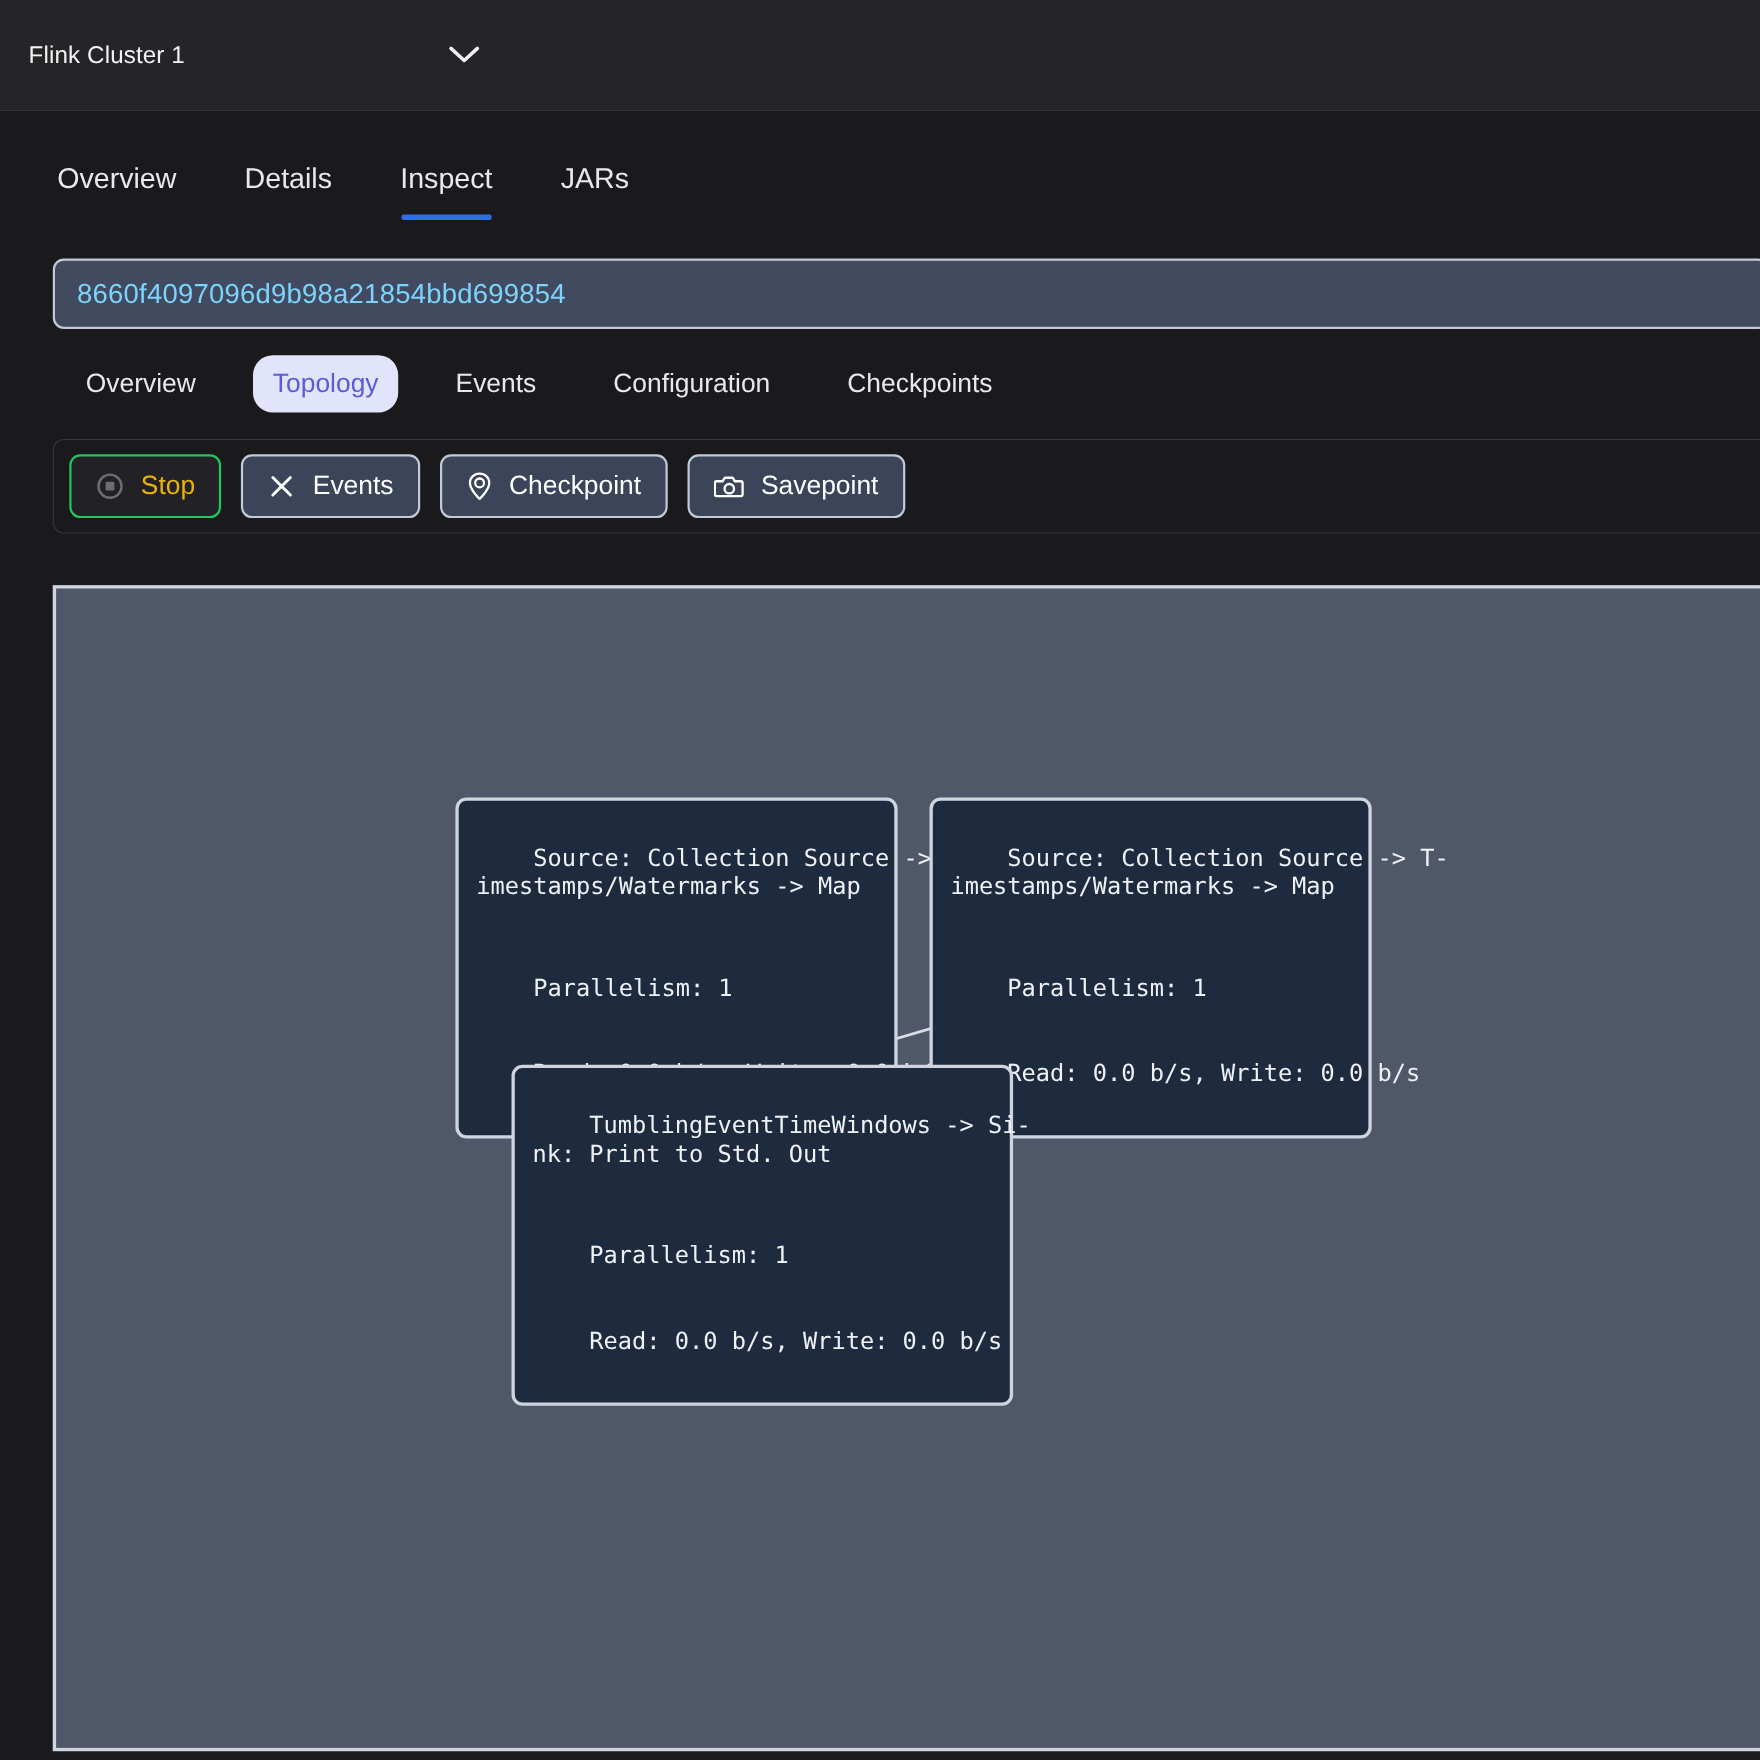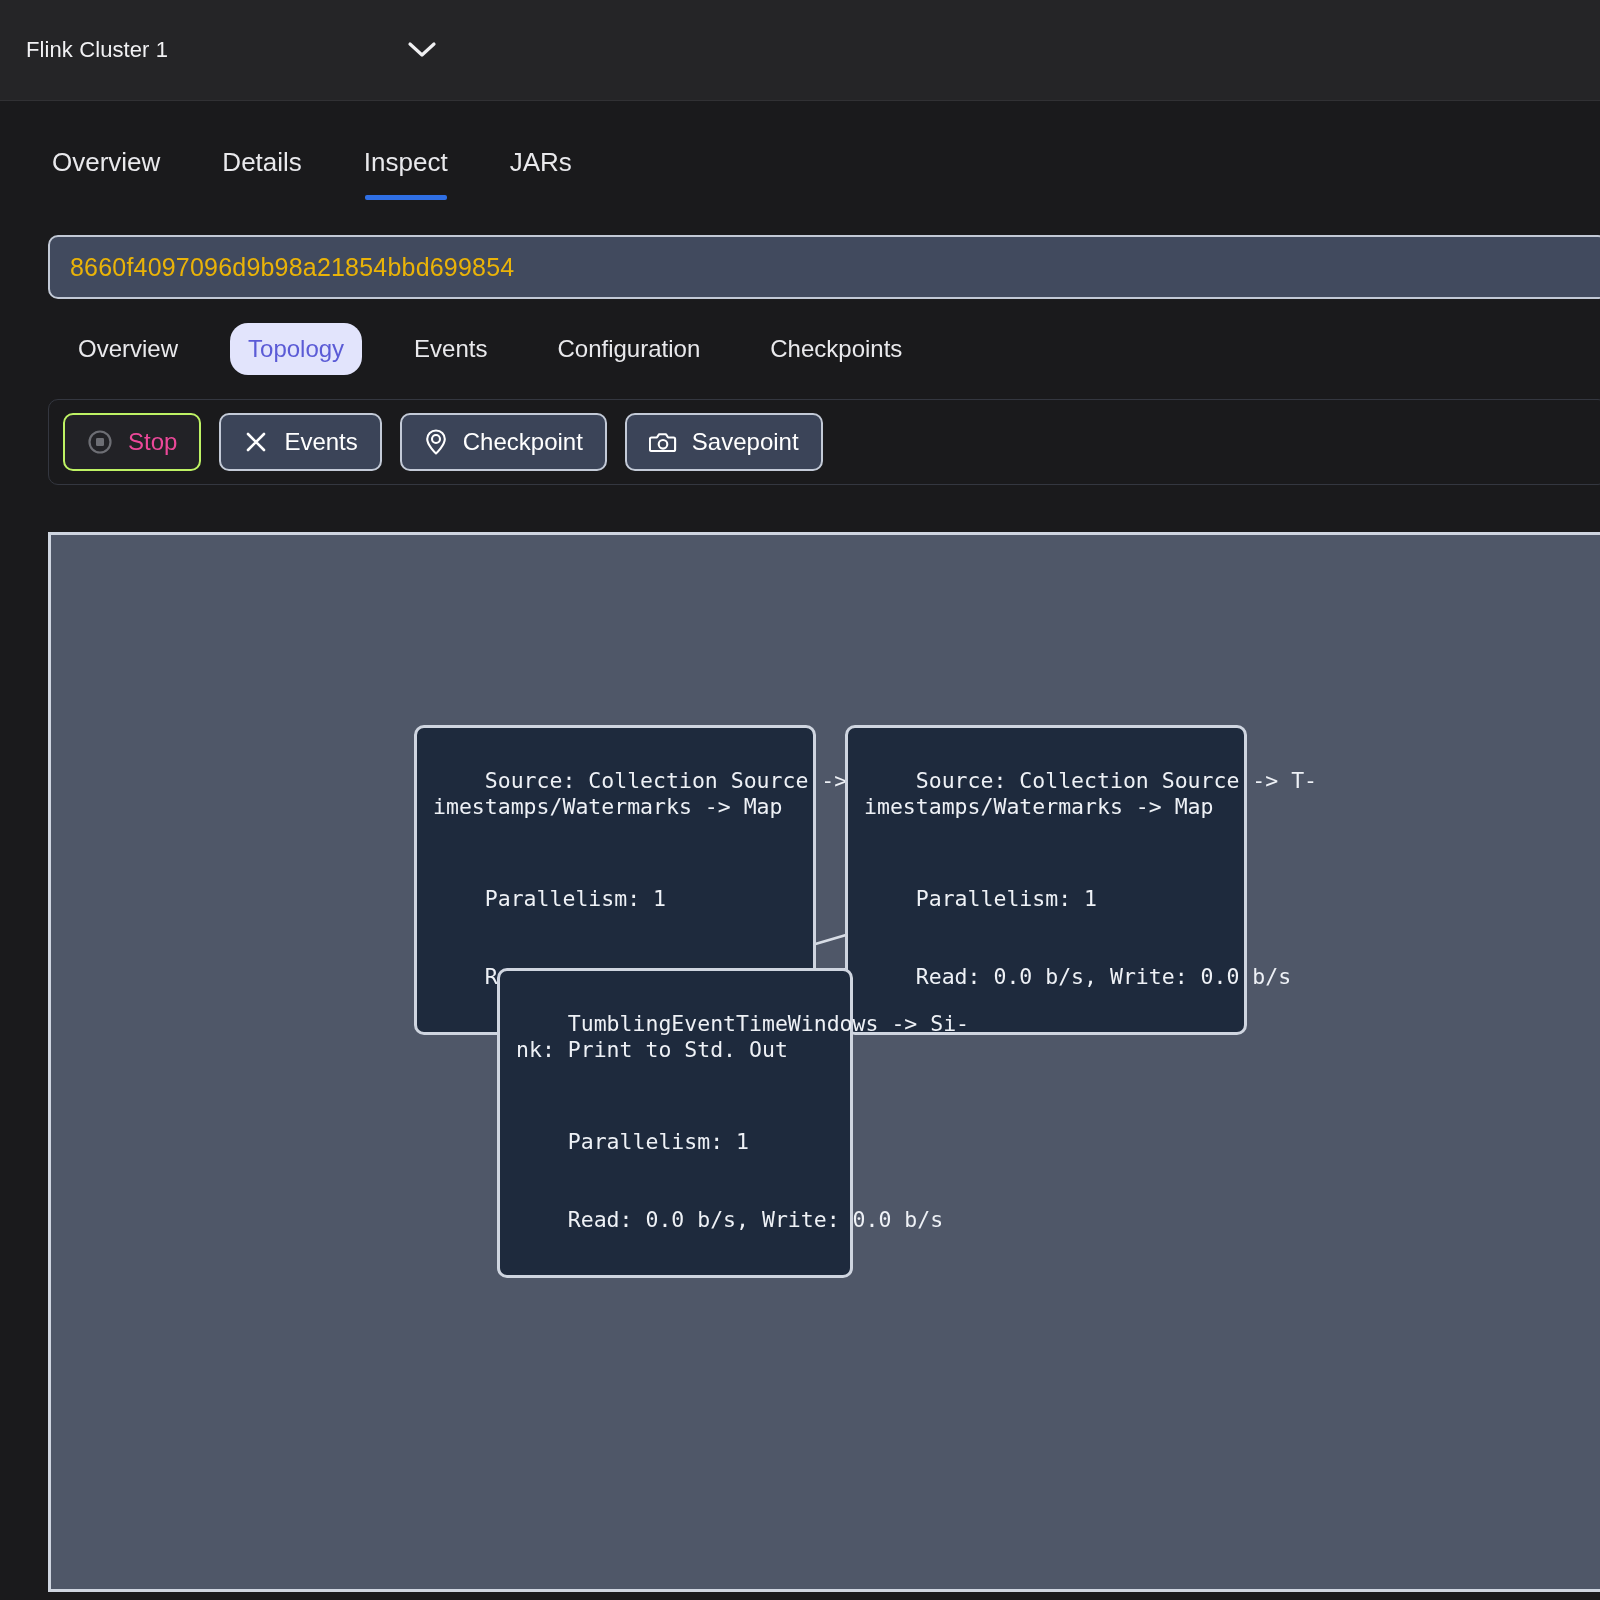--- a/index.html
+++ b/index.html
@@ -78,21 +78,21 @@
     height: 64px;
     background: #414a5e;
     border: 2px solid #c2c9d6;
     border-radius: 10px;
     display: flex;
     align-items: center;
     padding-left: 20px;
     width: 1560px;
   }
   .jobid-text {
-    color: #eab308;
+    color: #7dd3fc;
     font-size: 25px;
     letter-spacing: .2px;
   }
 
   
   .sub-tabs {
     display: flex;
     align-items: center;
     padding: 24px 0 0 60px;
     gap: 0;
@@ -133,22 +133,22 @@
     border-radius: 10px;
     background: #3b4458;
     border: 2px solid #c3cad7;
     color: #ffffff;
     font-size: 24px;
     cursor: pointer;
     white-space: nowrap;
   }
   .btn.disabled {
     background: #222226;
-    border: 2px solid #bef264;
-    color: #ec4899;
+    border: 2px solid #22c55e;
+    color: #eab308;
     cursor: default;
   }
   .btn .ic { display:flex; align-items:center; justify-content:center; }
   .btn .ic svg { display:block; }
 
   
   .canvas {
     position: absolute;
     left: 48px;
     top: 532px;
@@ -305,21 +305,21 @@
 
   <div class="node" style="left:794px; top:190px; width:402px;">
     <span>Source: Collection Source -&gt; T-
 imestamps/Watermarks -&gt; Map</span>
     <span class="gap"></span>
     <span>Parallelism: 1</span>
     <br>
     <span>Read: 0.0 b/s, Write: 0.0 b/s</span>
   </div>
 
-  <div class="node" style="left:446px; top:433px; width:356px;">
+  <div class="node" style="left:414px; top:433px; width:456px;">
     <span>TumblingEventTimeWindows -&gt; Si-
 nk: Print to Std. Out</span>
     <span class="gap"></span>
     <span>Parallelism: 1</span>
     <br>
     <span>Read: 0.0 b/s, Write: 0.0 b/s</span>
   </div>
 
 </div>
 

